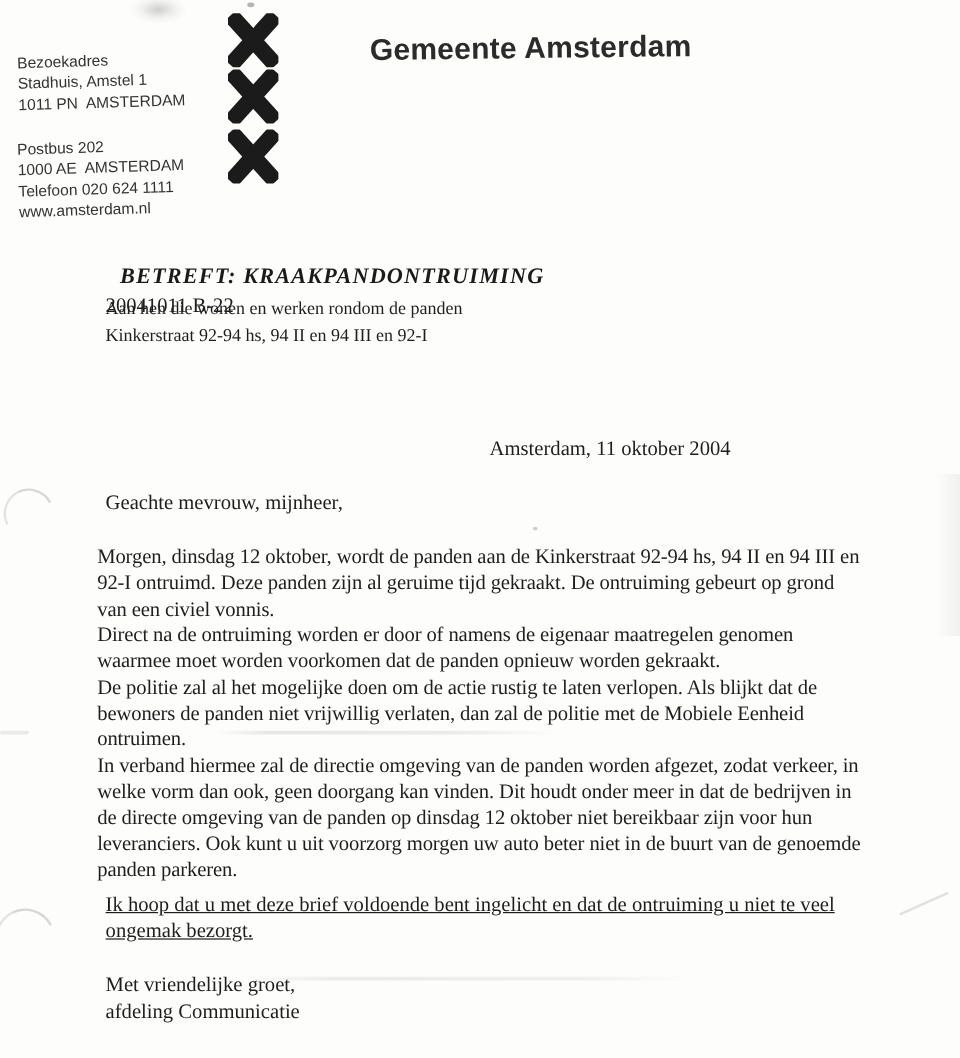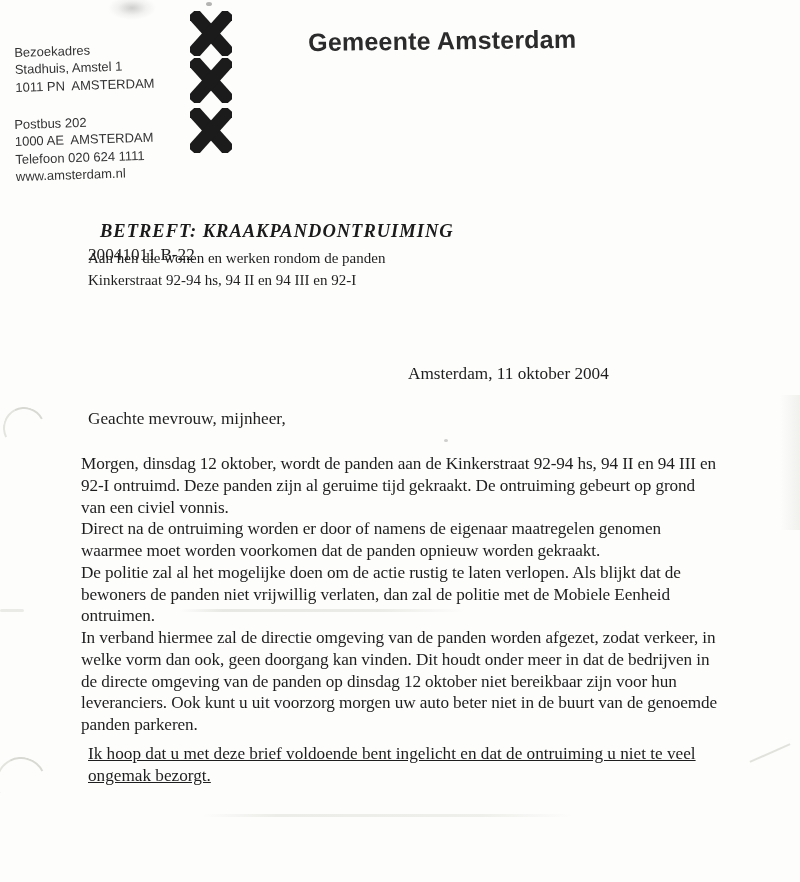--- a/index.html
+++ b/index.html
@@ -200,14 +200,16 @@
 De politie zal al het mogelijke doen om de actie rustig te laten verlopen. Als blijkt dat de
 bewoners de panden niet vrijwillig verlaten, dan zal de politie met de Mobiele Eenheid
 ontruimen.
 In verband hiermee zal de directie omgeving van de panden worden afgezet, zodat verkeer, in
 welke vorm dan ook, geen doorgang kan vinden. Dit houdt onder meer in dat de bedrijven in
 de directe omgeving van de panden op dinsdag 12 oktober niet bereikbaar zijn voor hun
 leveranciers. Ook kunt u uit voorzorg morgen uw auto beter niet in de buurt van de genoemde
 panden parkeren.</div>
   <div class="closing-block">Ik hoop dat u met deze brief voldoende bent ingelicht en dat de ontruiming u niet te veel
 ongemak bezorgt.</div>
+  <div class="signoff-block">Met vriendelijke groet,
+afdeling Communicatie</div>
 
 </div>
 
 </body></html>

